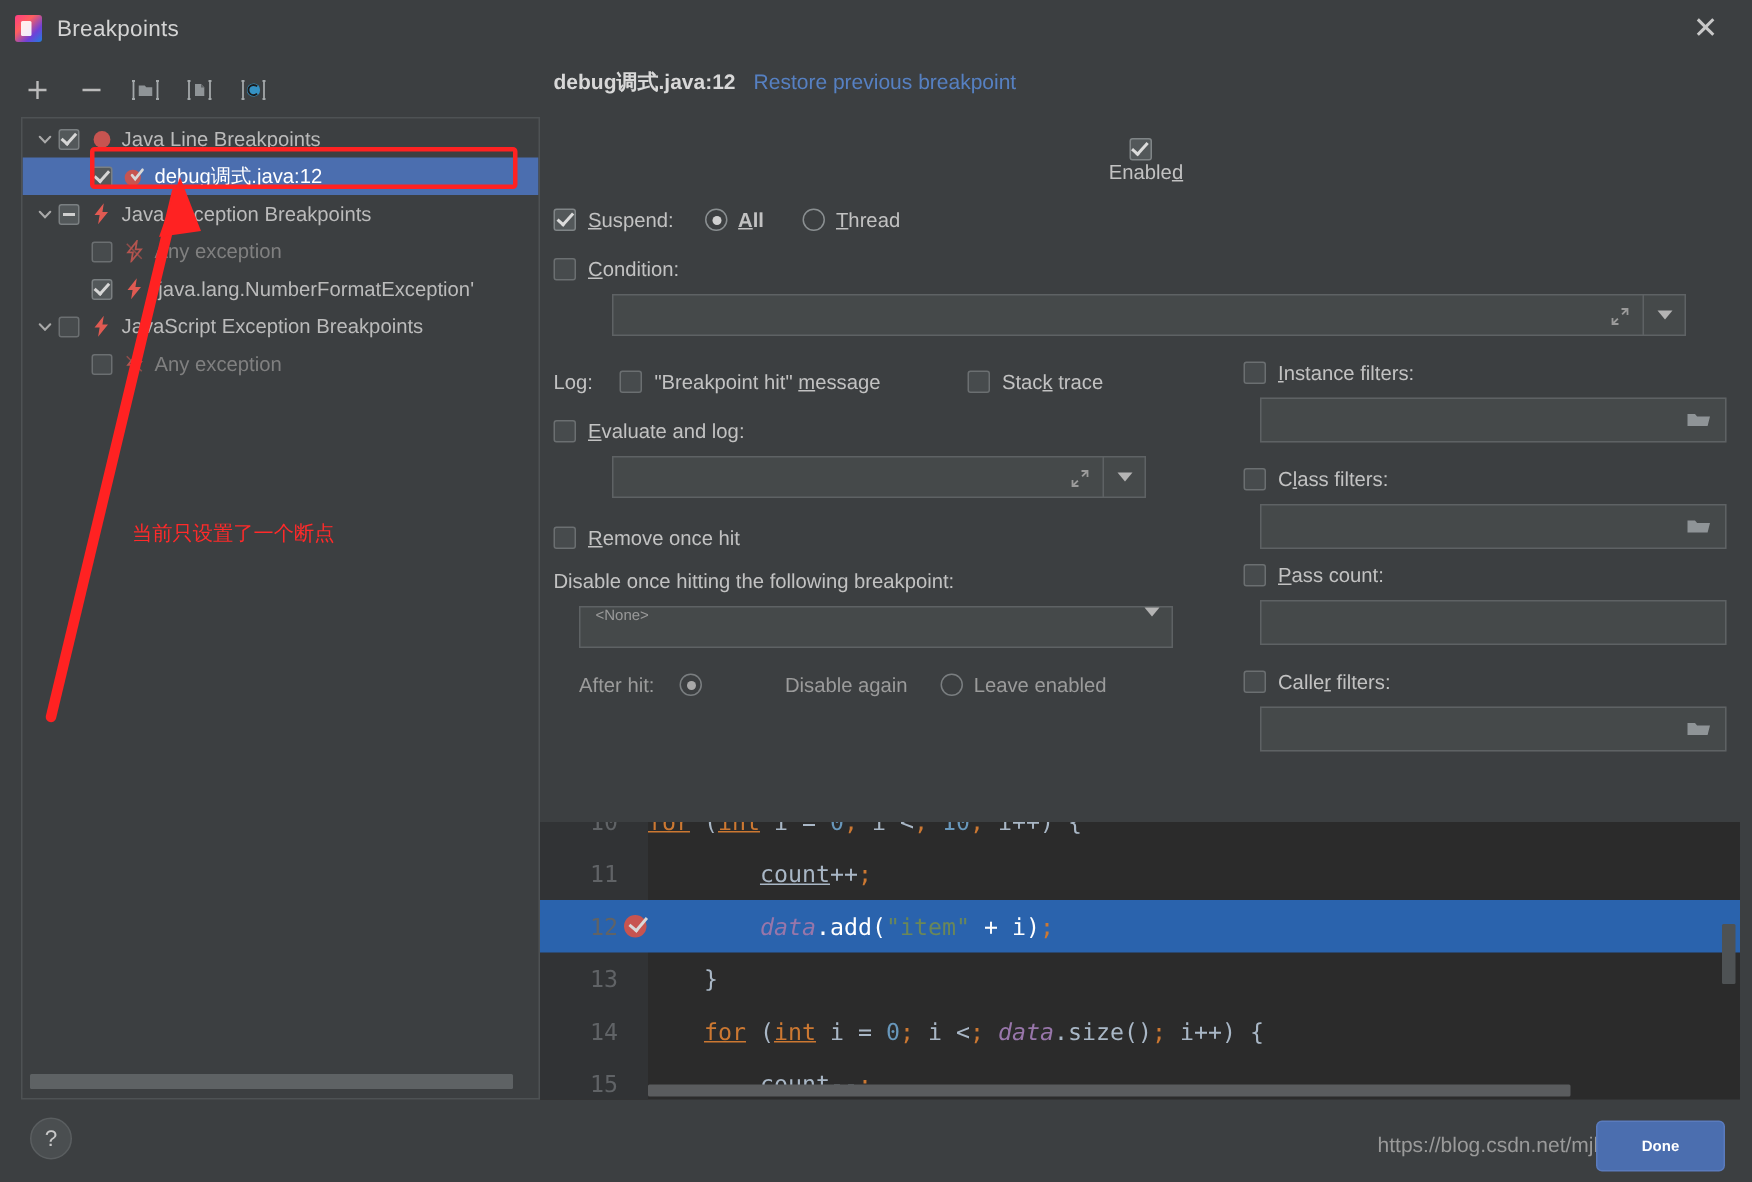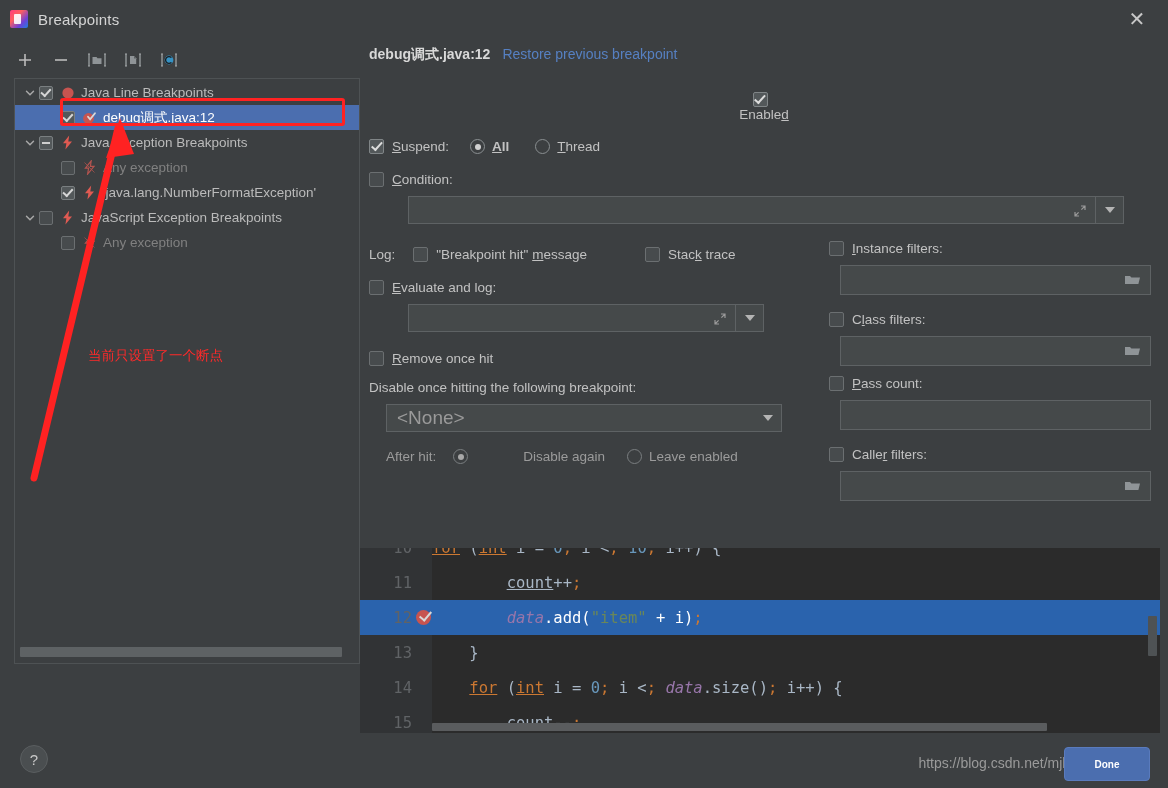--- a/index.html
+++ b/index.html
@@ -39,21 +39,21 @@
   
   .lefttoolbar{
     position:absolute; left: 14px; top: 46px; height: 28px;
     display:flex; align-items:center; gap: 14px;
   }
   .tbtn{ width:22px; height:22px; display:flex;align-items:center;justify-content:center; cursor:pointer; }
   .tbtn svg{ display:block; }
 
   
   .treepanel{
-    position:absolute; left: 14px; top: 78px; width: 346px; height: 586px;
+    position:absolute; left: 14px; top: 78px; width: 346px; height: 655px;
     background:#3c3f41; border:1px solid #4e5254; overflow:hidden;
   }
   .treeinner{ position:absolute; left:0; top:0; right:0; bottom:0; padding-top:1px;}
   .trow{
     height: 25px; display:flex; align-items:center; padding-left: 6px;
     white-space:nowrap; color:#bbbbbb; cursor:pointer; position:relative;
   }
   .trow.sel{ background:#4b6eaf; color:#ffffff; }
   .trow.dim{ color:#808080; }
   .chev{ width:18px; display:flex; align-items:center; justify-content:center; color:#a9a9a9; }
@@ -108,22 +108,22 @@
     background:#45494a; border:1px solid #5e6264; height:28px; position:relative;
   }
   .field .expand{ position:absolute; right:8px; top:7px; color:#9a9a9a; }
   .drop{
     width:28px;height:28px;background:#45494a;border:1px solid #5e6264;border-left:none;
     display:flex;align-items:center;justify-content:center;cursor:pointer;
   }
   .caret{ width:0;height:0;border-left:5px solid transparent;border-right:5px solid transparent;border-top:6px solid #b4b4b4;}
 
   .combo{
-    background:#45494a;border:1px solid #5e6264;height:28px;display:flex;align-items:center;
-    justify-content:space-between;padding:0 8px 0 10px;color:#9a9a9a;font-size:19px;cursor:pointer;
+    background:#45494a;border:1px solid #5e6264;height:28px;display:flex;
+    justify-content:space-between;padding:0 8px 0 10px;color:#9a9a9a;font-size:10px;cursor:pointer;
   }
   .folderico{ position:absolute; right:8px; top:6px; }
 
   
   .code{
     position:absolute; left:360px; top:548px; width:800px; height:185px;
     background:#2b2b2b; overflow:hidden; font-family:"DejaVu Sans Mono","Liberation Mono",monospace;
     font-size:15.5px;
   }
   .cgutter{ position:absolute;left:0;top:0;width:72px;height:100%;background:#313335; }

